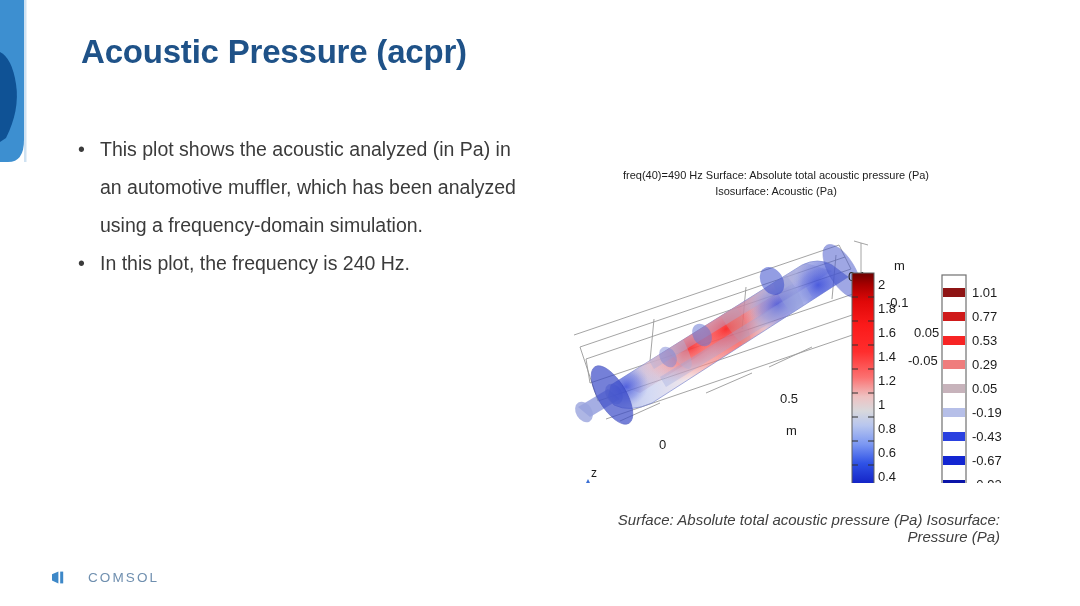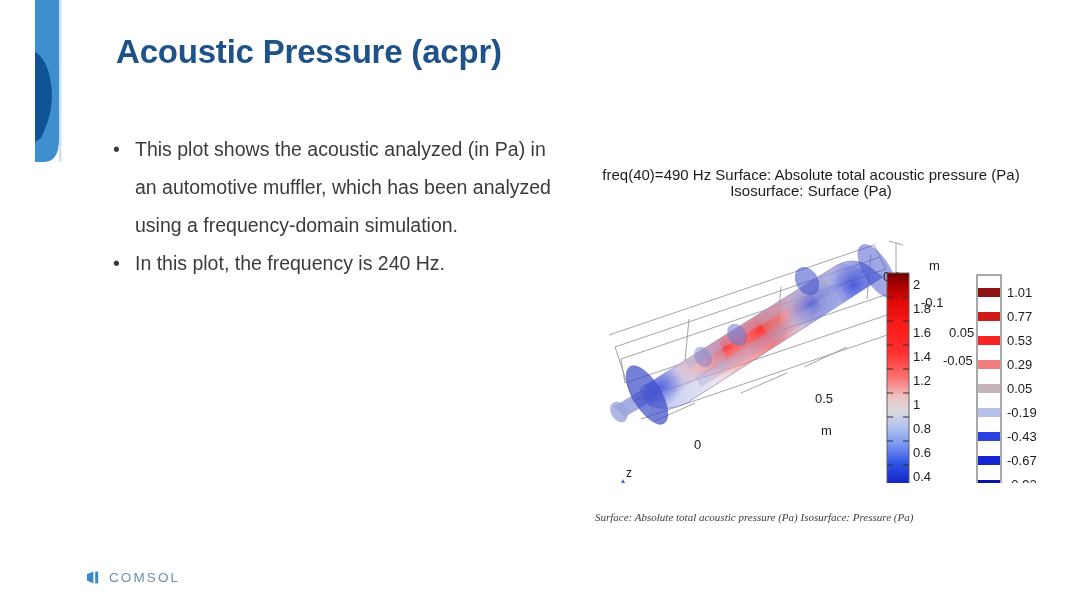--- a/index.html
+++ b/index.html
@@ -4,21 +4,21 @@
 <title>Acoustic Pressure (acpr)</title>
 <style>
   html,body{margin:0;padding:0;}
   body{
     width:1080px;height:606px;
     background:#ffffff;
     font-family:"Liberation Sans", sans-serif;
     overflow:hidden;
     position:relative;
   }
-  .slide{position:absolute;inset:0;overflow:hidden;margin-left:35px;}
+  .slide{position:absolute;inset:0;overflow:hidden;}
 
   
   .ribbon{position:absolute;left:0;top:0;width:30px;height:162px;overflow:hidden;}
   .ribbon svg{display:block;}
 
   
   .title{
     position:absolute;left:81px;top:33px;
     font-size:33px;font-weight:bold;
     color:#1f5288;letter-spacing:-0.2px;
@@ -35,36 +35,36 @@
     flex:0 0 auto;width:22px;font-size:19.5px;line-height:38px;
     color:#3b3b3b;text-align:left;
   }
   .bullet-text{flex:1 1 auto;}
 
   
   .plot{position:absolute;left:556px;top:163px;width:470px;height:320px;}
 
   .plot-title{
     position:absolute;left:0;top:4px;width:440px;
-    text-align:center;font-size:15px;color:#1c1c1c;line-height:16px;
+    text-align:center;font-size:11px;color:#1c1c1c;line-height:16px;
   }
   .plot-title .l2{display:block;}
 
   .canvas-wrap{position:absolute;left:0px;top:44px;width:470px;height:276px;}
   .canvas-wrap svg{display:block;}
 
   
   .caption{
     position:absolute;left:560px;top:511px;width:440px;
-    text-align:left;
-    font-size:11px;font-style:italic;color:#404040;font-family:Liberation Serif, serif;
-  }
-
-  
-  .logo{position:absolute;left:52px;top:570px;display:flex;align-items:center;gap:5px;}
+    text-align:right;
+    font-size:15px;font-style:italic;color:#404040;
+  }
+
+  
+  .logo{position:absolute;left:52px;top:570px;display:flex;align-items:center;gap:19px;}
   .logo-mark{display:block;}
   .logo-word{
     font-size:13.5px;letter-spacing:2.1px;color:#6f8faf;
     font-family:"Liberation Sans", sans-serif;
   }
 </style>
 </head>
 <body>
 
 <div class="slide">
@@ -87,21 +87,21 @@
     <div class="bullet-row">
       <span class="bullet-dot">•</span>
       <span class="bullet-text">In this plot, the frequency is 240 Hz.</span>
     </div>
   </div>
 
   <div class="plot">
 
     <div class="plot-title">
       <span>freq(40)=490 Hz  Surface: Absolute total acoustic pressure (Pa)</span>
-      <span class="l2">Isosurface: Surface (Pa)</span>
+      <span class="l2">Isosurface: Acoustic (Pa)</span>
     </div>
 
     <div class="canvas-wrap">
       <svg width="470" height="276" viewBox="0 0 470 276" xmlns="http://www.w3.org/2000/svg">
         <defs>
 
           <linearGradient id="surfcmap" x1="0" y1="0" x2="0" y2="1">
             <stop offset="0.00" stop-color="#6e0000"></stop>
             <stop offset="0.05" stop-color="#a80000"></stop>
             <stop offset="0.12" stop-color="#e00808"></stop>

